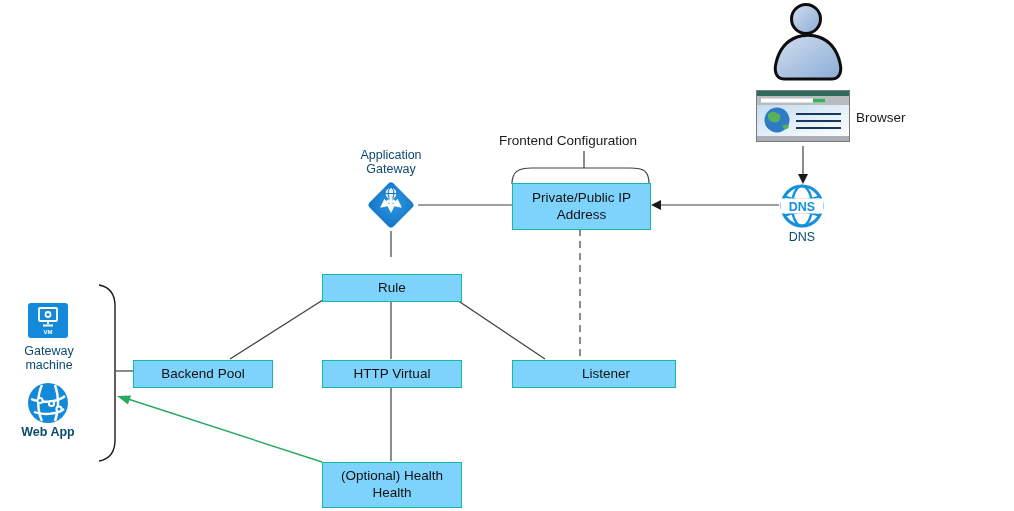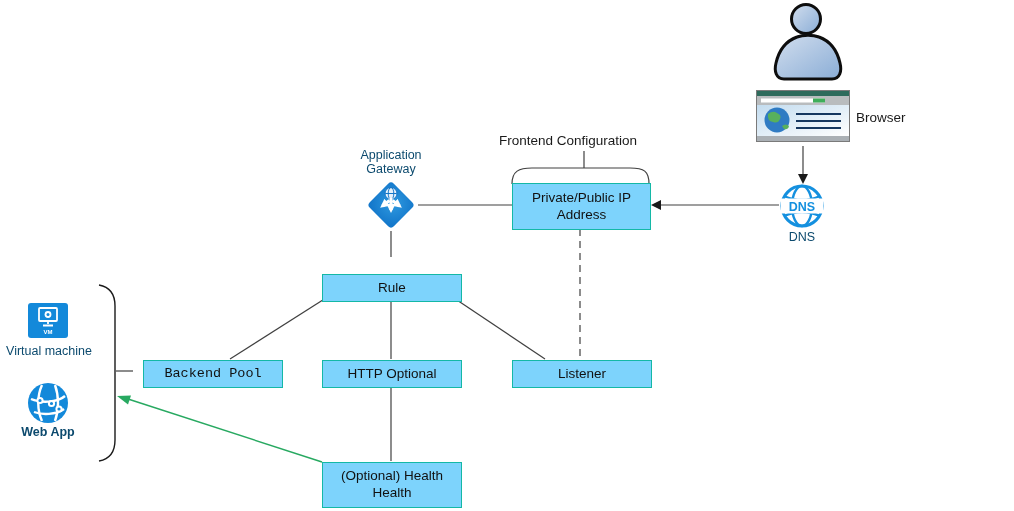--- a/index.html
+++ b/index.html
@@ -121,36 +121,36 @@
         <path d="M26.5,23.5 L19.5,29" marker-end="url(#aw)"></path>
         <path d="M29.5,23.5 L36.5,29" marker-end="url(#aw)"></path>
       </g>
     </svg>
   </div>
 
   <div class="lbl" style="left:499px;top:133px;width:170px;">Frontend Configuration</div>
   <div class="node wrap" style="left:512px;top:183px;width:137px;height:45px;">Private/Public IP Address</div>
 
   <div class="node" style="left:322px;top:258px;width:138px;height:26px;margin-top:16px;">Rule</div>
-  <div class="node" style="left:143px;top:360px;width:138px;height:26px;font-family:Liberation Mono, monospace;">Backend Pool</div>
-  <div class="node" style="left:322px;top:360px;width:138px;height:26px;">HTTP Optional</div>
-  <div class="node" style="left:512px;top:360px;width:138px;height:26px;">Listener</div>
+  <div class="node" style="left:133px;top:360px;width:138px;height:26px;">Backend Pool</div>
+  <div class="node" style="left:322px;top:360px;width:138px;height:26px;">HTTP Virtual</div>
+  <div class="node" style="left:512px;top:360px;width:138px;height:26px;padding-left:24px;">Listener</div>
   <div class="node wrap" style="left:322px;top:462px;width:138px;height:44px;">(Optional) Health Health</div>
 
   <div class="icon" style="left:28px;top:303px;">
     <svg width="40" height="35" viewBox="0 0 40 35">
       <rect width="40" height="35" rx="3" fill="#1389da"></rect>
       <rect x="11" y="5" width="18" height="13" rx="1" fill="none" stroke="#fff" stroke-width="1.8"></rect>
       <circle cx="20" cy="11.5" r="3.4" fill="#fff"></circle>
       <circle cx="20" cy="11.5" r="1.5" fill="#1389da"></circle>
       <path d="M20,18 L20,21 M15,22.5 L25,22.5" stroke="#fff" stroke-width="1.8"></path>
       <text x="20" y="31" text-anchor="middle" font-family="Liberation Sans, sans-serif" font-size="6" font-weight="bold" fill="#ffffff">VM</text>
     </svg>
   </div>
-  <div class="lbl lbl-blue" style="left:4px;top:344px;width:90px;">Virtual machine</div>
+  <div class="lbl lbl-blue" style="left:4px;top:344px;width:90px;">Gateway machine</div>
 
   <div class="icon" style="left:27px;top:382px;">
     <svg width="42" height="42" viewBox="0 0 42 42">
       <circle cx="21" cy="21" r="20" fill="#1389da"></circle>
       <g stroke="#ffffff" stroke-width="2.4" fill="none">
         <path d="M4,17 C13,21 30,21 38,14"></path>
         <path d="M7,30 C15,33 29,33 37,27"></path>
         <path d="M15,3 C10,14 10,28 15,39"></path>
         <path d="M28,3 C32,14 32,28 28,39"></path>
       </g>

